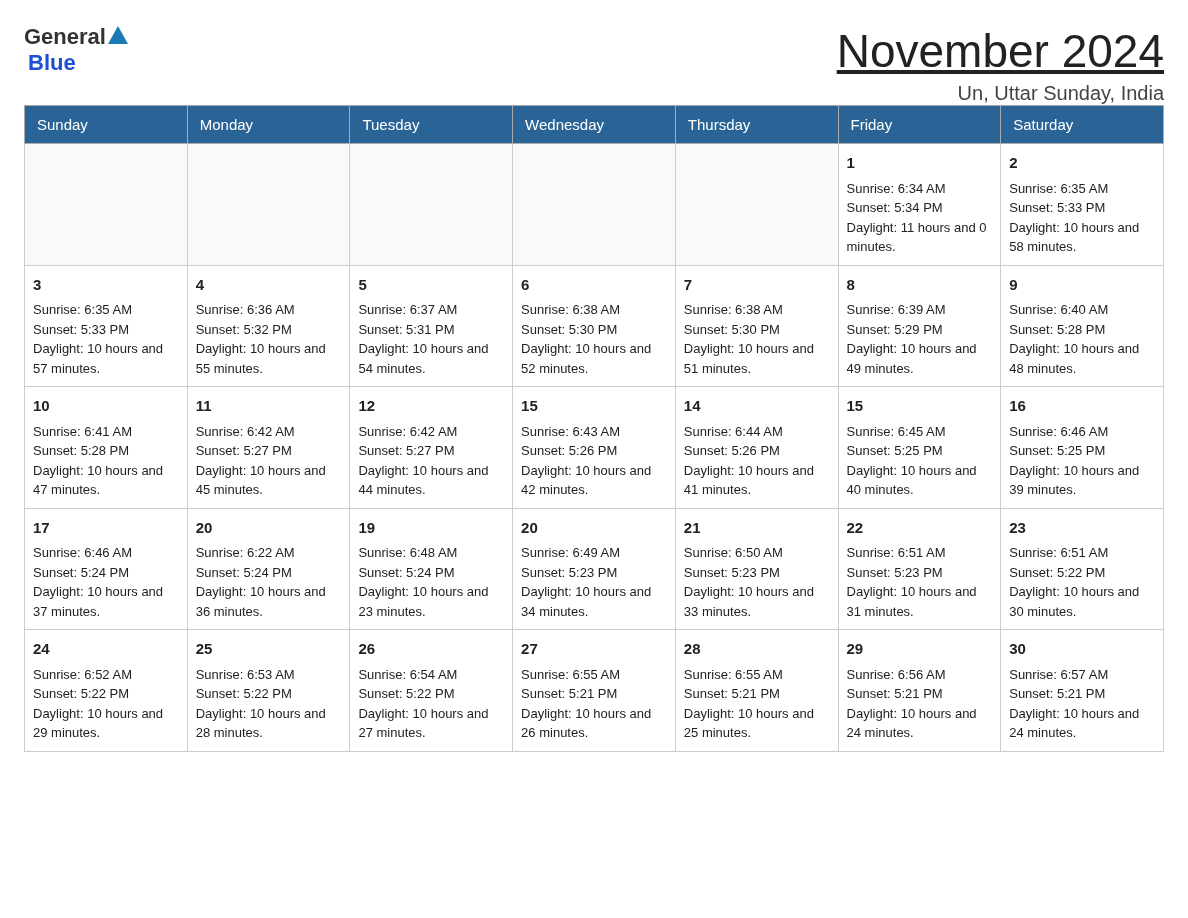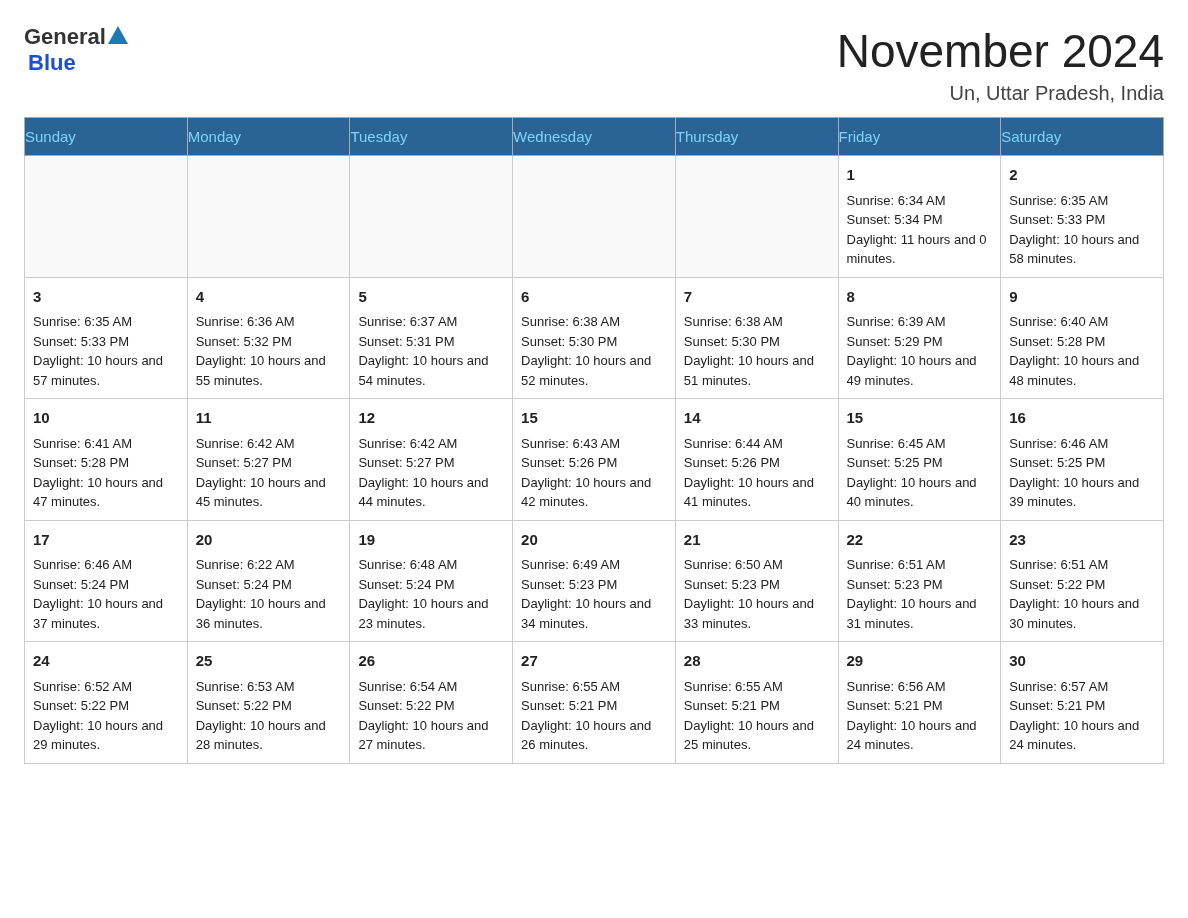--- a/index.html
+++ b/index.html
@@ -7,21 +7,21 @@
       font-family: Arial, sans-serif;
       background: #fff;
       padding: 24px;
       width: 1188px;
       min-height: 918px;
     }
     .header {
       display: flex;
       justify-content: space-between;
       align-items: flex-start;
-      margin-bottom: 12px;
+      margin-bottom: 0;
     }
     .logo-text-general {
       font-size: 22px;
       font-weight: bold;
       color: #333;
     }
     .logo-triangle {
       width: 0;
       height: 0;
       border-left: 10px solid transparent;
@@ -32,35 +32,36 @@
       position: relative;
       top: -2px;
     }
     .title-block {
       text-align: right;
     }
     .month-year {
       font-size: 46px;
       font-weight: normal;
       color: #222;
+      text-decoration: underline;
     }
     .location {
       font-size: 20px;
       color: #444;
       margin-top: 4px;
     }
     .calendar {
       width: 100%;
       border-collapse: collapse;
       border: 1px solid #aaa;
     }
     .calendar th {
       background: #2a6496;
-      color: #7dd3fc;
-      padding: 10px 0;
+      color: #ffffff;
+      padding: 10px 12px;
       font-size: 15px;
       font-weight: normal;
       text-align: left;
       border: 1px solid #aaa;
     }
     .calendar td {
       vertical-align: top;
       padding: 8px;
       border: 1px solid #ccc;
       width: calc(100% / 7);
@@ -99,21 +100,21 @@
 <div class="header">
   <div class="logo-wrapper">
     <div class="logo-row1">
       <span class="logo-text-general">General</span>
       <span class="logo-triangle"></span>
     </div>
     <div class="logo-row2">Blue</div>
   </div>
   <div class="title-block">
     <div class="month-year">November 2024</div>
-    <div class="location">Un, Uttar Pradesh, India</div>
+    <div class="location">Un, Uttar Sunday, India</div>
   </div>
 </div>
 
 <table class="calendar">
   <thead>
     <tr>
     <th>Sunday</th>
         <th>Monday</th>
         <th>Tuesday</th>
         <th>Wednesday</th>

